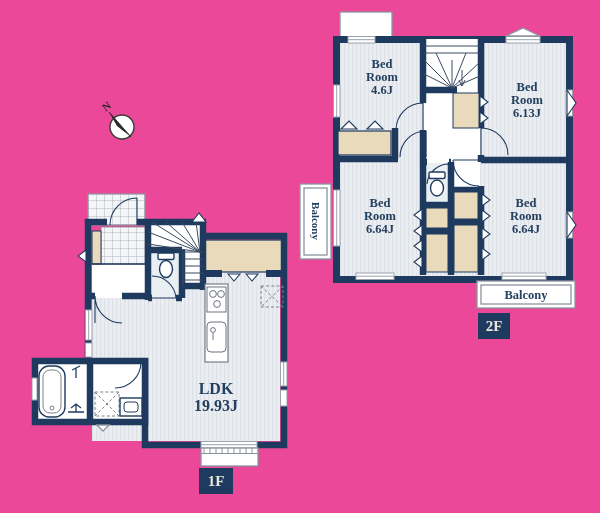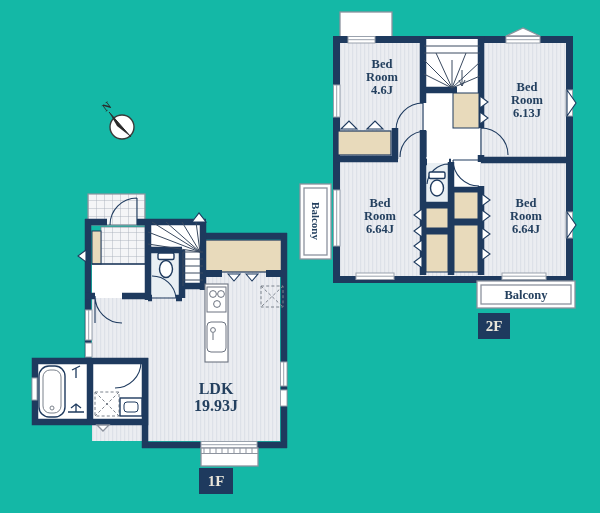--- a/index.html
+++ b/index.html
@@ -1,16 +1,16 @@
 <!DOCTYPE html>
 <html><head>
 <meta charset="utf-8">
 <style>
   html,body{margin:0;padding:0;background:#ffffff;}
-  .canvas{position:relative;width:600px;height:513px;background:#14b8a6;overflow:hidden;
+  .canvas{position:relative;width:600px;height:513px;background:#ec4899;overflow:hidden;
           font-family:"Liberation Serif","DejaVu Serif",serif;}
   svg{display:block;}
   .wall{stroke:#1e3a5e;stroke-width:6.5;fill:none;stroke-linecap:butt;}
   .wall7{stroke:#1e3a5e;stroke-width:7;fill:url(#stripes);}
   .thin{stroke:#1e3a5e;stroke-width:1.3;fill:none;}
   .arc{stroke:#1e3a5e;stroke-width:1.1;fill:none;}
   .fixture{stroke:#1e3a5e;stroke-width:1.4;fill:#ffffff;}
   .grayline{stroke:#8d939e;stroke-width:1.3;fill:#ffffff;}
   .dash{stroke:#7b828c;stroke-width:1;fill:none;stroke-dasharray:3,2.2;}
   .tri{fill:#ffffff;stroke:#1e3a5e;stroke-width:1.1;}

